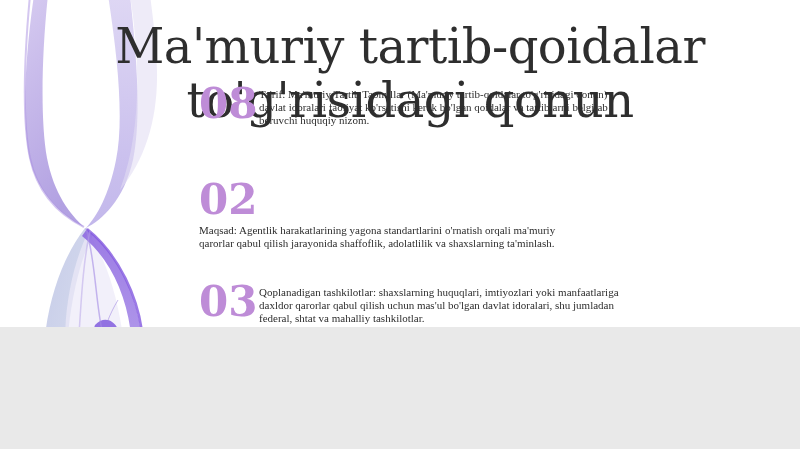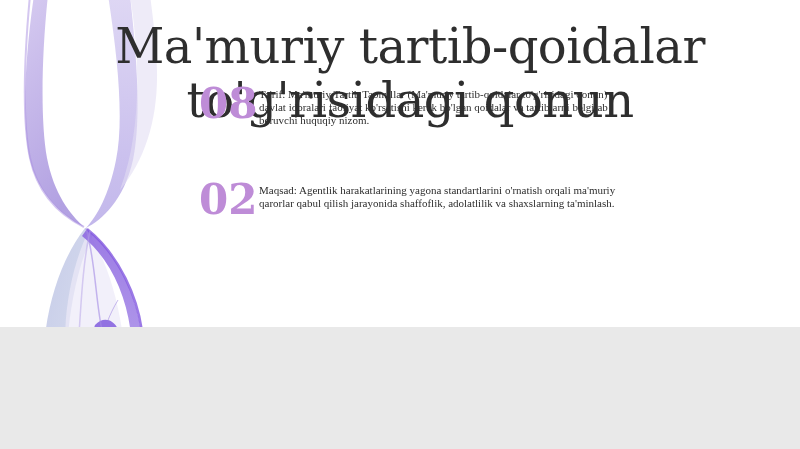--- a/index.html
+++ b/index.html
@@ -28,21 +28,21 @@
     font-weight:400;
   }
   
   .item{
     position:absolute;
     left:199px;
     display:flex;
     align-items:flex-start;
   }
   .item-1{top:87px;}
-  .item-2{top:183px;}
+  .item-2{top:183px;flex-direction:column;}
   .item-3{top:285px;}
   .item-number{
     width:40px;
     flex:0 0 40px;
     font-weight:700;
     font-size:42px;
     line-height:33px;
     color:#be8cd7;
     margin-right:20px;
   }
@@ -111,14 +111,20 @@
 davlat idoralari faoliyat ko'rsatishi kerak bo'lgan qoidalar va tartiblarni belgilab
 beruvchi huquqiy nizom.</div>
   </div>
 
   <div class="item item-2">
     <div class="item-number">02</div>
     <div class="item-text">Maqsad: Agentlik harakatlarining yagona standartlarini o'rnatish orqali ma'muriy
 qarorlar qabul qilish jarayonida shaffoflik, adolatlilik va shaxslarning ta'minlash.</div>
   </div>
 
+  <div class="item item-3">
+    <div class="item-number">03</div>
+    <div class="item-text">Qoplanadigan tashkilotlar: shaxslarning huquqlari, imtiyozlari yoki manfaatlariga
+daxldor qarorlar qabul qilish uchun mas'ul bo'lgan davlat idoralari, shu jumladan
+federal, shtat va mahalliy tashkilotlar.</div>
+  </div>
 
 </div>
 
 </body></html>

